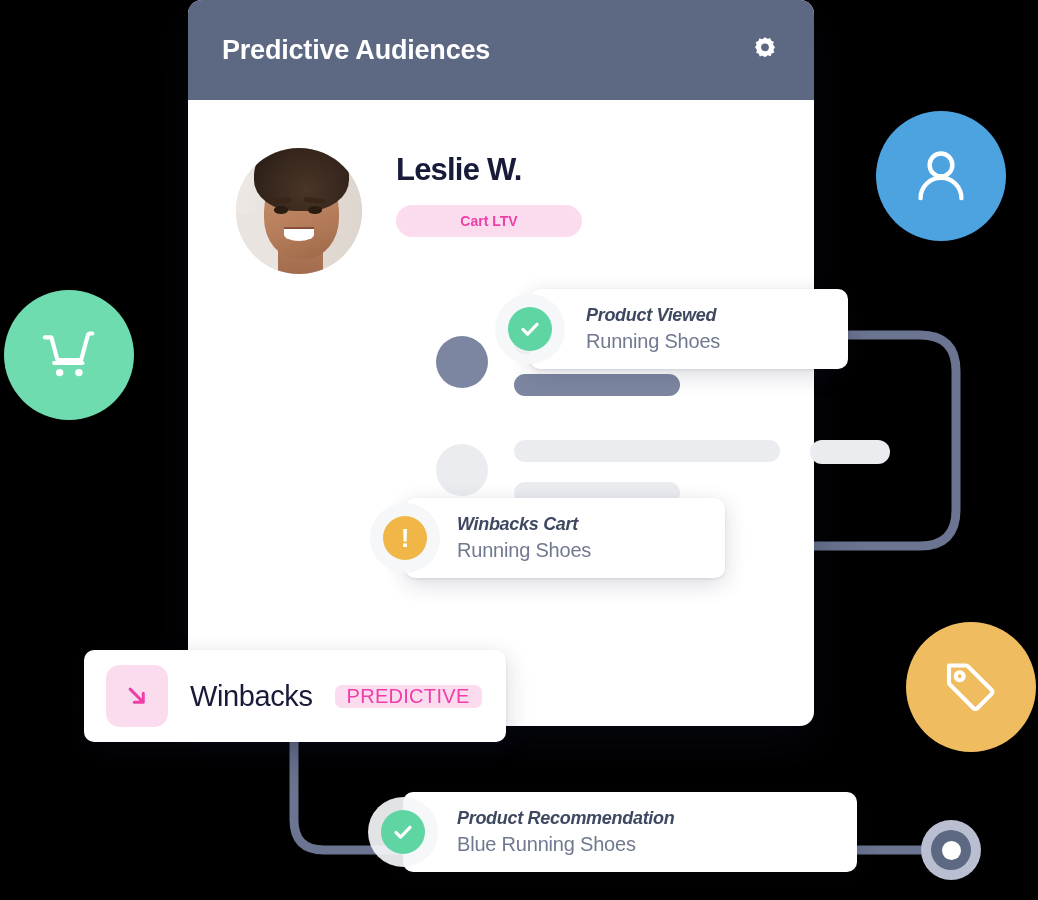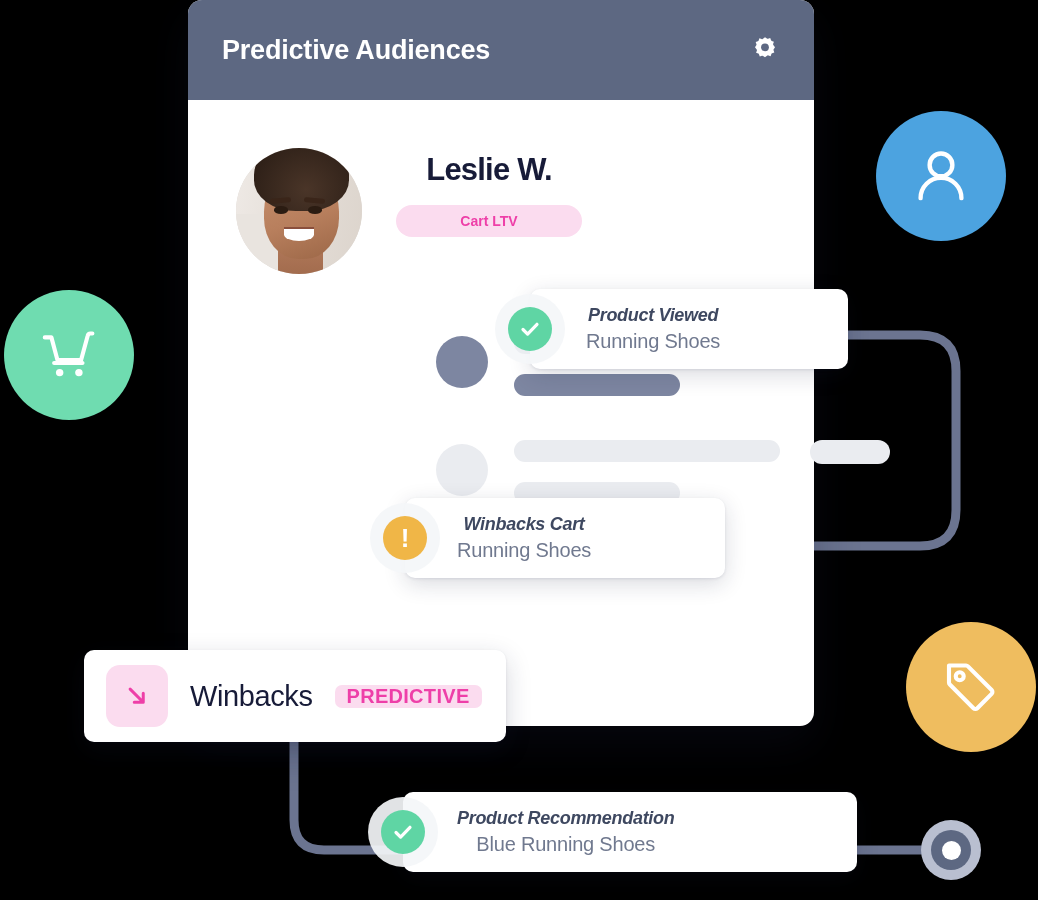--- a/index.html
+++ b/index.html
@@ -9,21 +9,20 @@
   }
   body {
     font-family: "Liberation Sans", sans-serif;
   }
   #stage {
     position: relative;
     width: 1038px;
     height: 900px;
     background: #000000;
     overflow: hidden;
-    text-align: center;
   }
 
   
   .panel {
     position: absolute;
     left: 188px;
     top: 0px;
     width: 626px;
     height: 726px;
     background: #ffffff;
@@ -271,21 +270,21 @@
     margin-left: 22px;
     font-size: 29px;
     color: #171b38;
     letter-spacing: -0.4px;
   }
   .wb-badge {
     margin-left: 22px;
     background: #fbdcef;
     color: #ee3fa8;
     font-size: 20px;
-    font-weight: bold;
+    font-weight: normal;
     letter-spacing: 0.3px;
     border-radius: 7px;
     padding: 0 12px;
     cursor: pointer;
   }
 
   
   .float-circle {
     position: absolute;
     border-radius: 50%;

